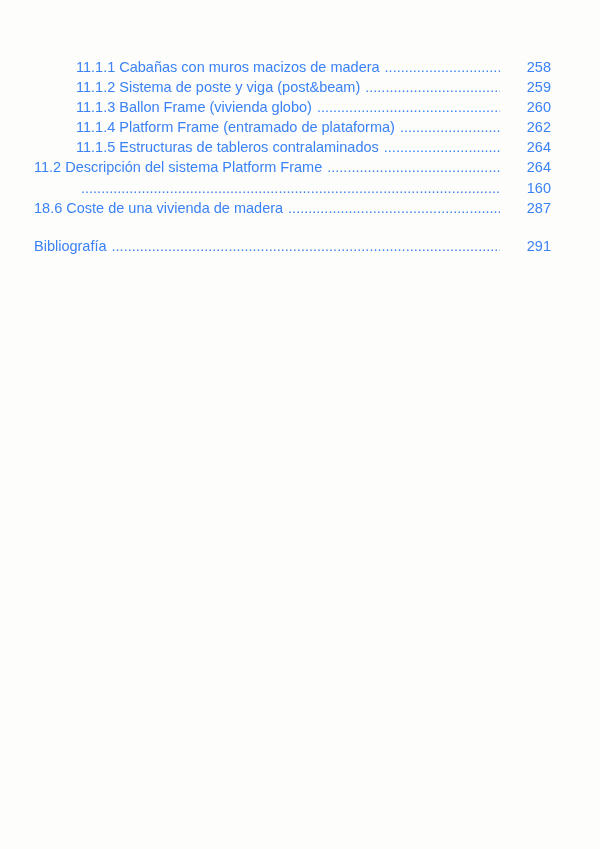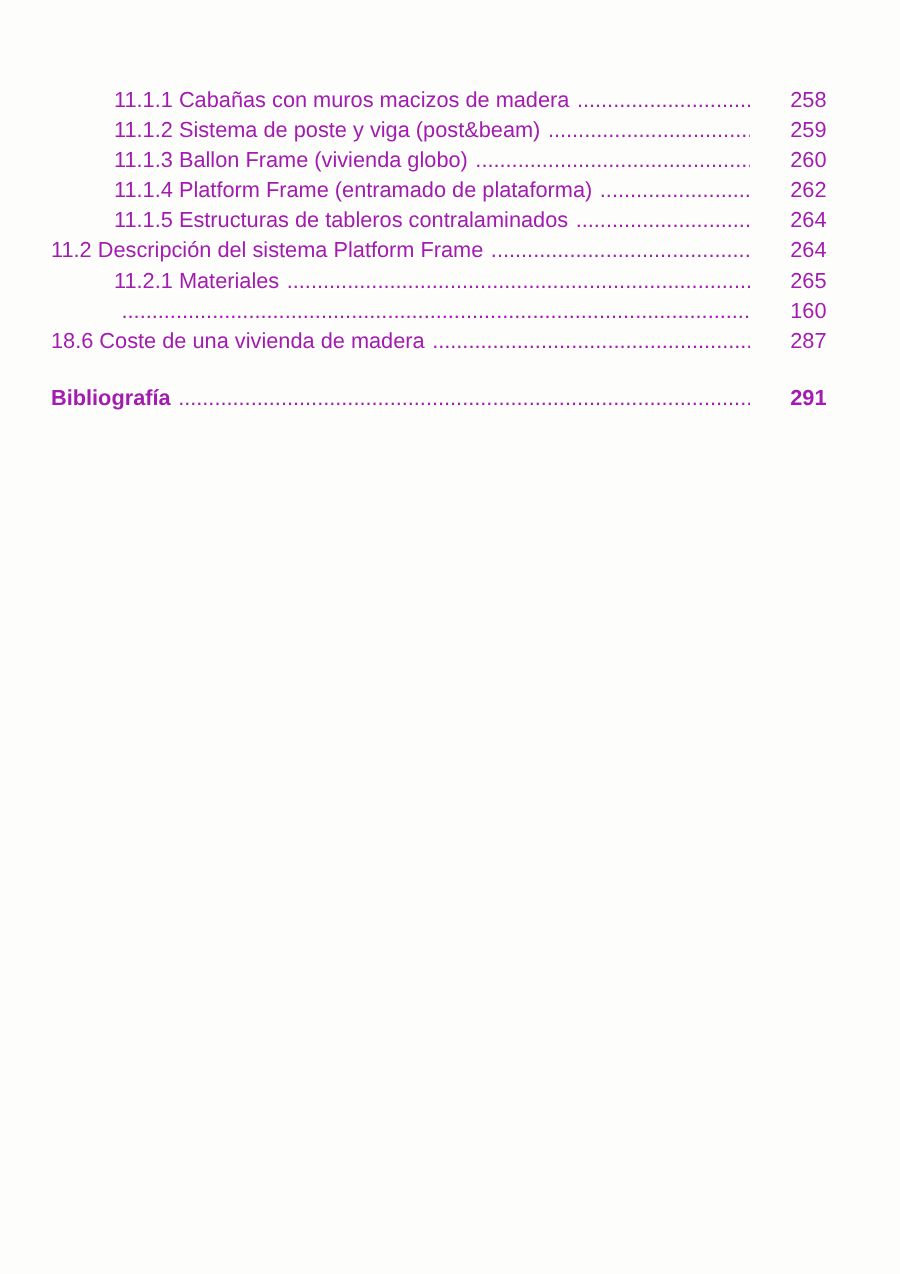--- a/index.html
+++ b/index.html
@@ -13,21 +13,21 @@
     background: #fdfdfb;
     overflow: hidden;
     font-family: "Liberation Sans", "DejaVu Sans", sans-serif;
     -webkit-font-smoothing: antialiased;
   }
   .page {
     position: relative;
     width: 482px;
     height: 849px;
     background: #fdfdfb;
-    color: #a21caf;
+    color: #3b82f6;
   }
 
   
   .toc {
     position: absolute;
     top: 57px;
     left: 34px;
     width: 517px;
     font-size: 14.5px;
     line-height: 20.1px;
@@ -54,21 +54,21 @@
   .leader::after {
     content: "......................................................................................................................................................................";
   }
   .toc-page {
     flex: 0 0 38px;
     text-align: right;
     white-space: nowrap;
   }
   .toc-row.bold .toc-title,
   .toc-row.bold .toc-page {
-    font-weight: bold;
+    font-weight: normal;
     text-align: right;
   }
   .gap-before-biblio {
     height: 18px;
   }
 </style>
 </head>
 <body>
 
 <div class="page">
@@ -103,25 +103,20 @@
       <span class="leader"></span>
       <span class="toc-page">264</span>
     </div>
 
     <div class="toc-row level-2">
       <span class="toc-title">11.2 Descripción del sistema Platform Frame</span>
       <span class="leader"></span>
       <span class="toc-page">264</span>
     </div>
 
-    <div class="toc-row level-3">
-      <span class="toc-title">11.2.1 Materiales</span>
-      <span class="leader"></span>
-      <span class="toc-page">265</span>
-    </div>
 
     <div class="toc-row level-3">
       <span class="leader"></span>
       <span class="toc-page">160</span>
     </div>
 
     <div class="toc-row level-2">
       <span class="toc-title">18.6 Coste de una vivienda de madera</span>
       <span class="leader"></span>
       <span class="toc-page">287</span>

